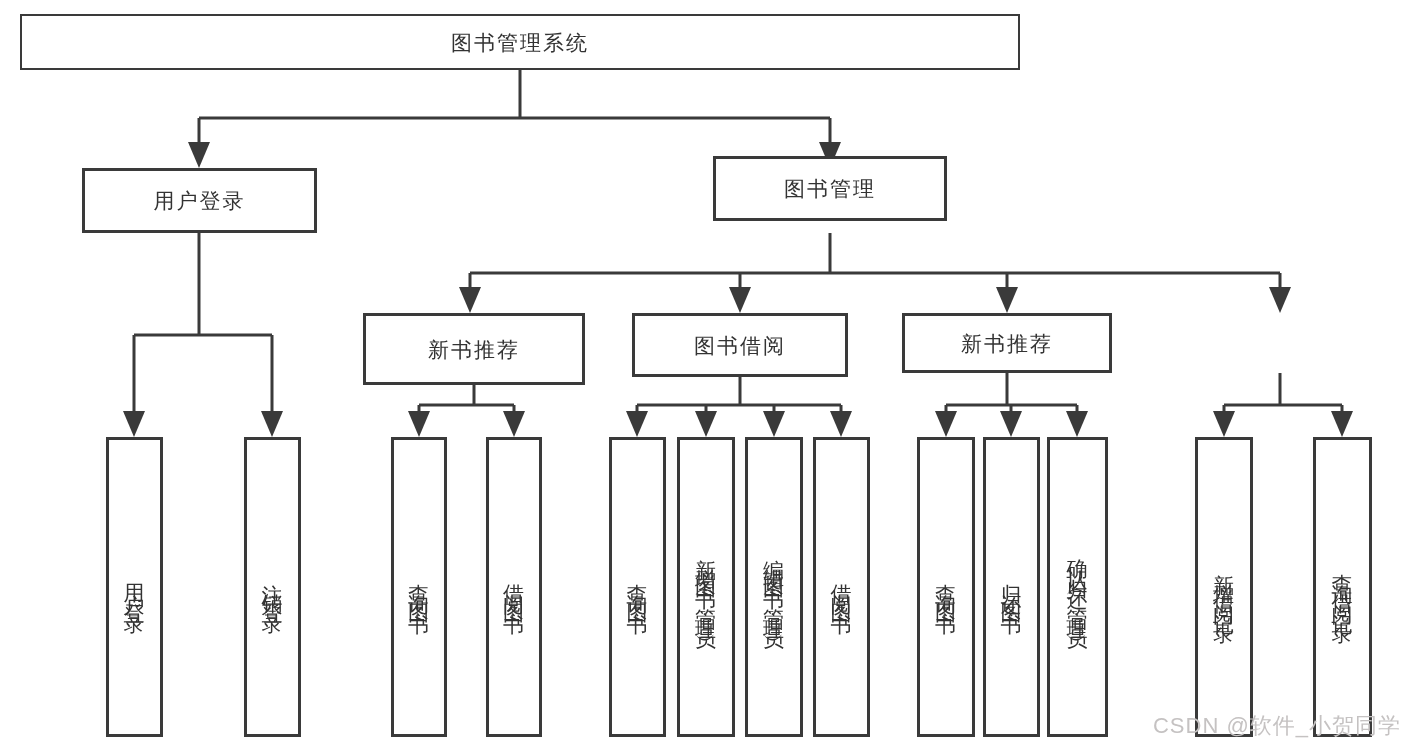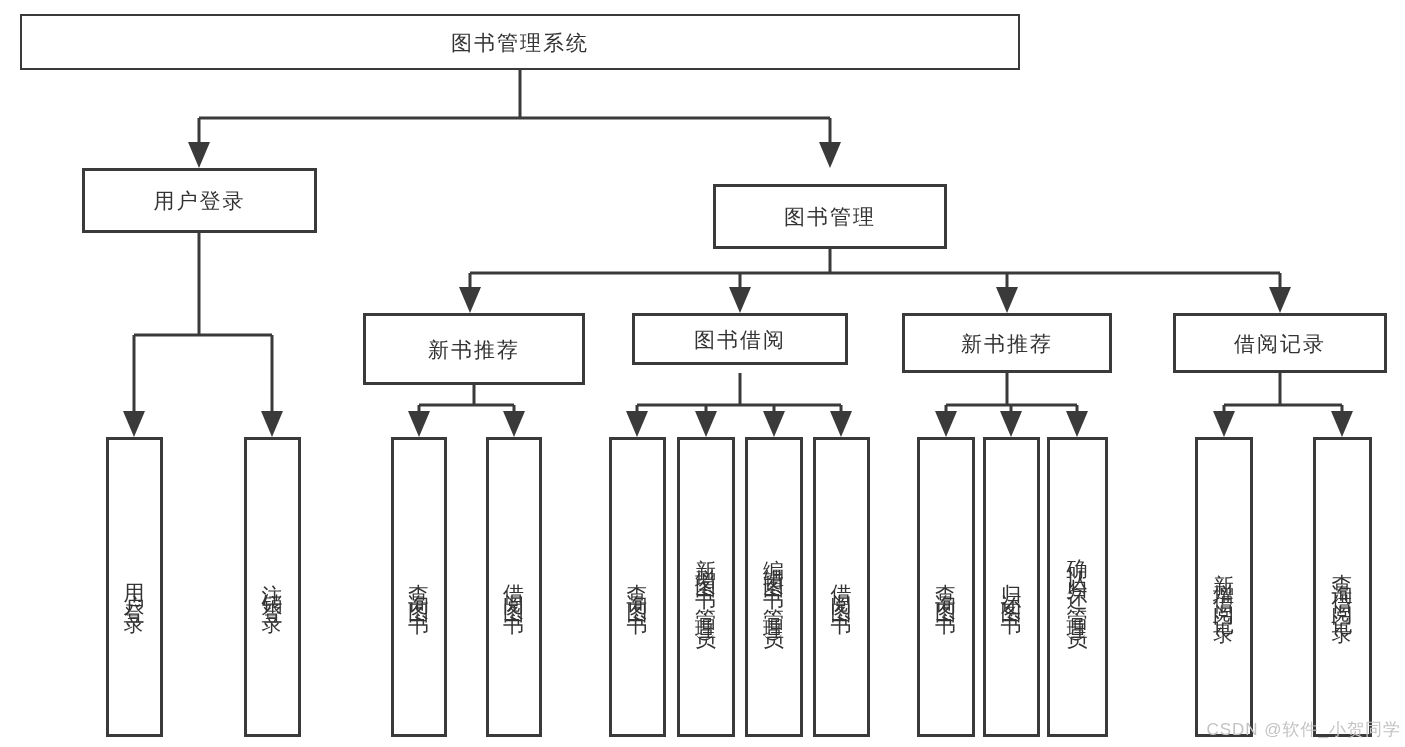--- a/index.html
+++ b/index.html
@@ -46,21 +46,21 @@
     writing-mode: vertical-rl;
     text-orientation: mixed;
     font-size: 21px;
     letter-spacing: 10px;
     line-height: 1;
   }
   .watermark {
     position: absolute;
     right: 4px;
     bottom: 6px;
-    font-size: 17px;
+    font-size: 22px;
     color: #c5c2c2;
     letter-spacing: 1px;
     white-space: nowrap;
   }
 </style>
 </head>
 <body>
 
 <div class="canvas">
 
@@ -110,26 +110,25 @@
     <g stroke="#3a3a3a" stroke-width="3" fill="#3a3a3a">
       <path fill="none" d="M1280 373 V405 M1224 405 H1342 M1224 405 V412 M1342 405 V412"></path>
       <polygon points="1213,411 1235,411 1224,437" stroke="none"></polygon>
       <polygon points="1331,411 1353,411 1342,437" stroke="none"></polygon>
     </g>
   </svg>
 
   <div class="node hbox root-box" style="left:20px; top:14px; width:1000px; height:56px;">图书管理系统</div>
 
   <div class="node hbox" style="left:82px; top:168px; width:235px; height:65px;">用户登录</div>
-  <div class="node hbox" style="left:713px; top:184px; width:234px; height:65px;">图书管理</div>
+  <div class="node hbox" style="left:713px; top:156px; width:234px; height:65px;">图书管理</div>
 
   <div class="node hbox" style="left:363px; top:313px; width:222px; height:72px;">新书推荐</div>
-  <div class="node hbox" style="left:632px; top:313px; width:216px; height:52px;">图书借阅</div>
+  <div class="node hbox" style="left:632px; top:313px; width:216px; height:64px;">图书借阅</div>
   <div class="node hbox" style="left:902px; top:313px; width:210px; height:60px;">新书推荐</div>
-  <div class="node hbox" style="left:1173px; top:313px; width:214px; height:60px;">借阅记录</div>
 
   <div class="node vbox" style="left:106px; top:437px; width:57px; height:300px;">用户登录</div>
   <div class="node vbox" style="left:244px; top:437px; width:57px; height:300px;">注销登录</div>
 
   <div class="node vbox" style="left:391px; top:437px; width:56px; height:300px;">查询图书</div>
   <div class="node vbox" style="left:486px; top:437px; width:56px; height:300px;">借阅图书</div>
 
   <div class="node vbox" style="left:609px; top:437px; width:57px; height:300px;">查询图书</div>
   <div class="node vbox" style="left:677px; top:437px; width:58px; height:300px;">新增图书（管理员）</div>
   <div class="node vbox" style="left:745px; top:437px; width:58px; height:300px;">编辑图书（管理员）</div>

